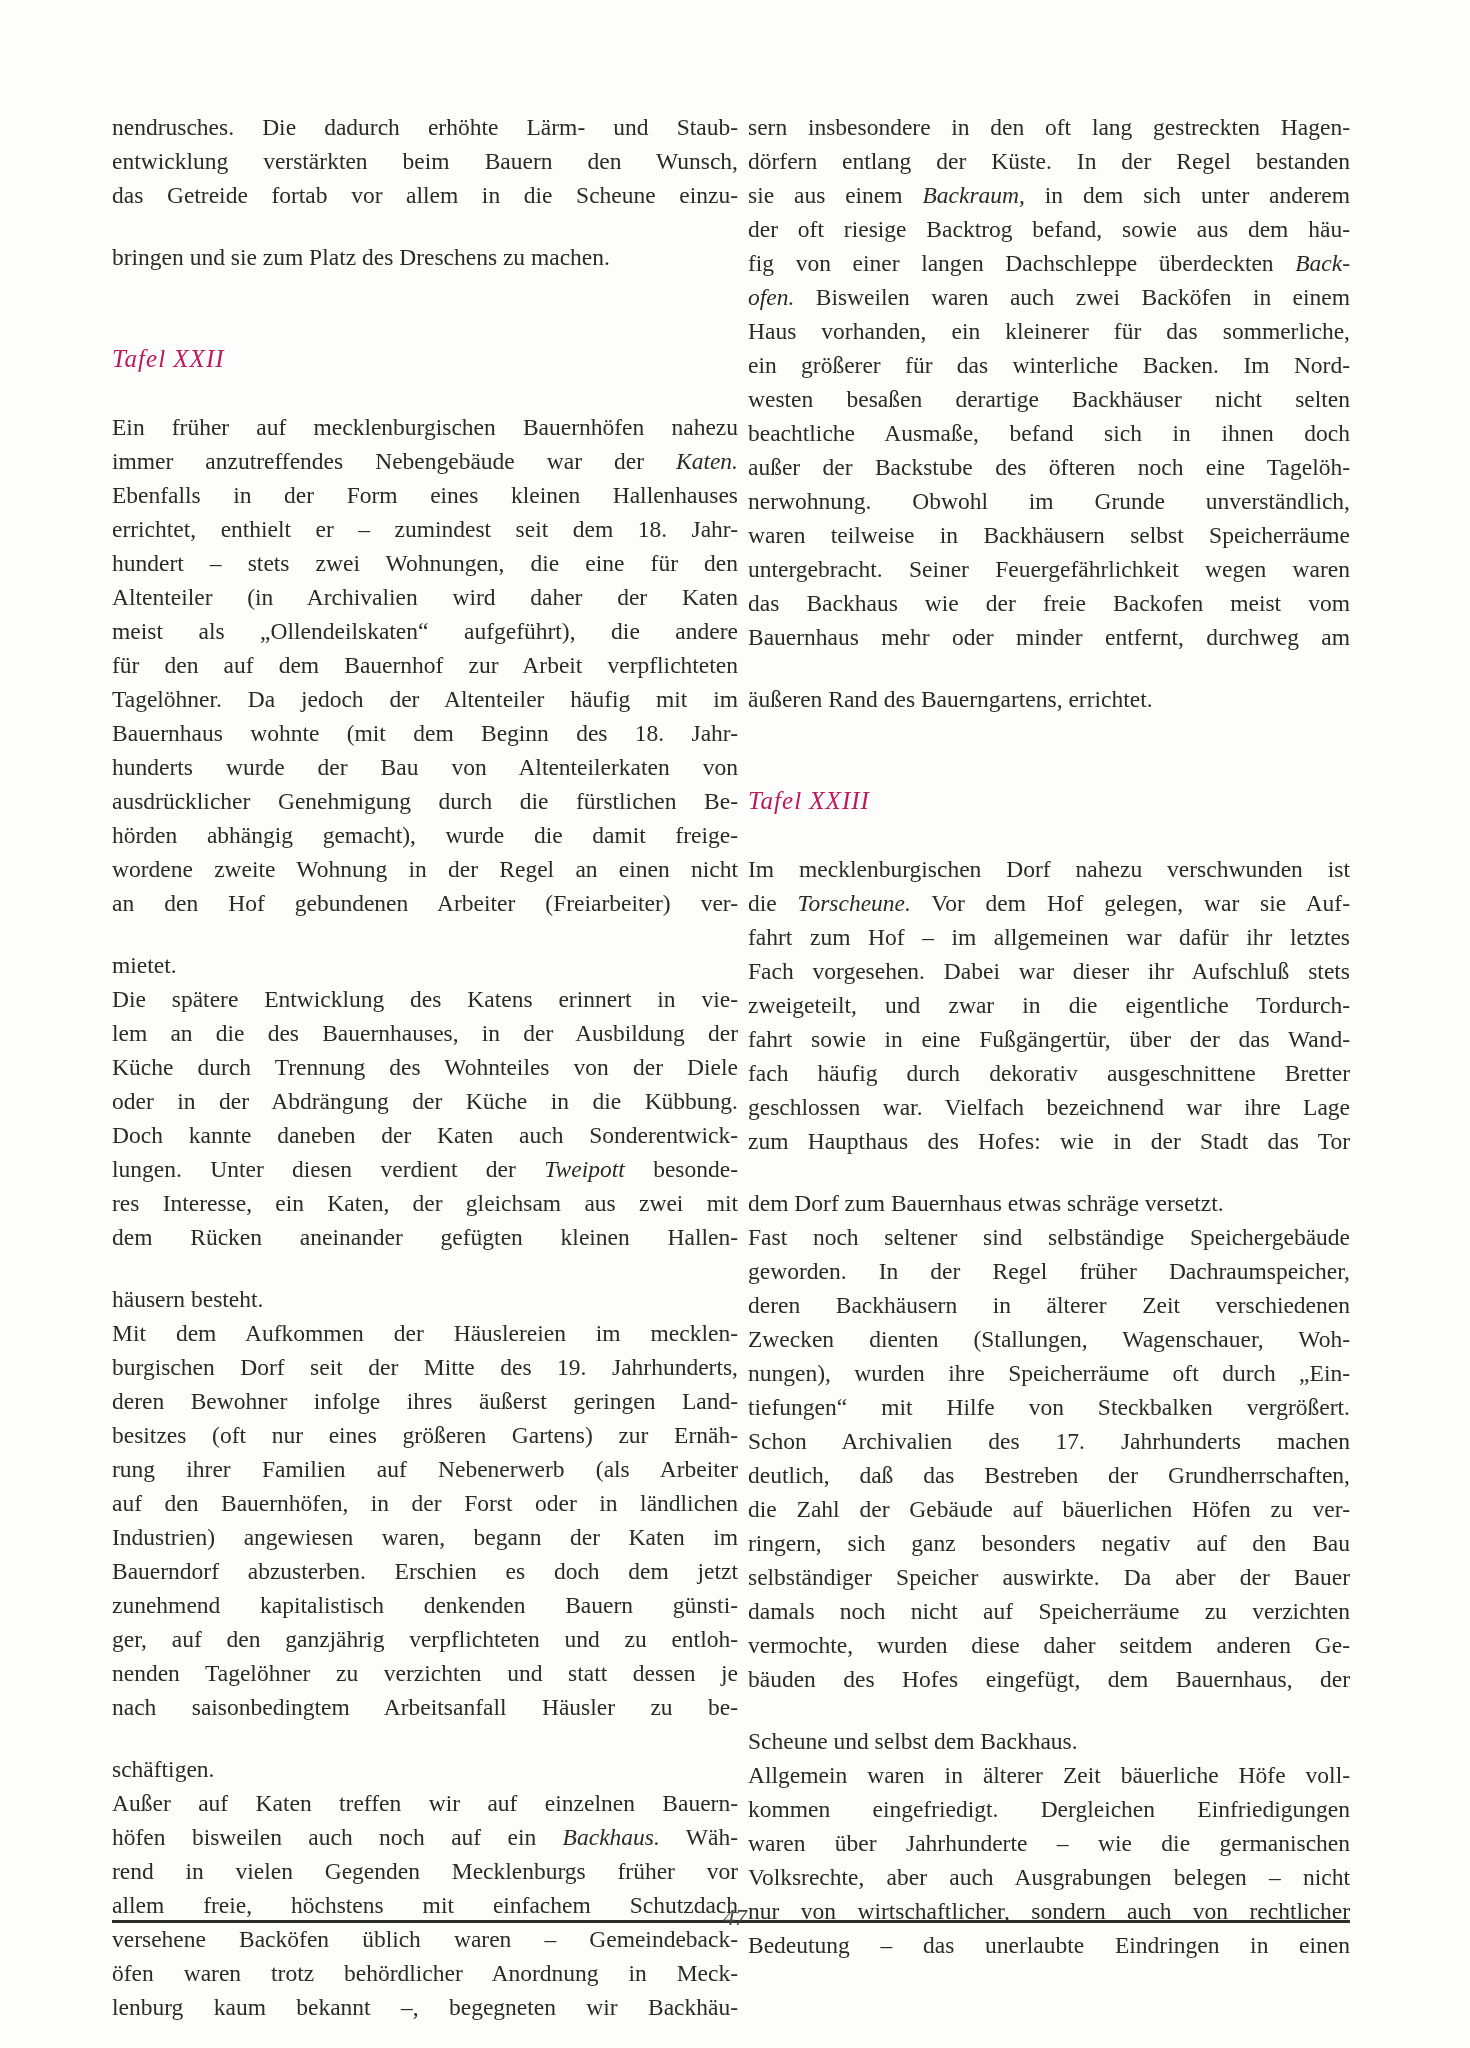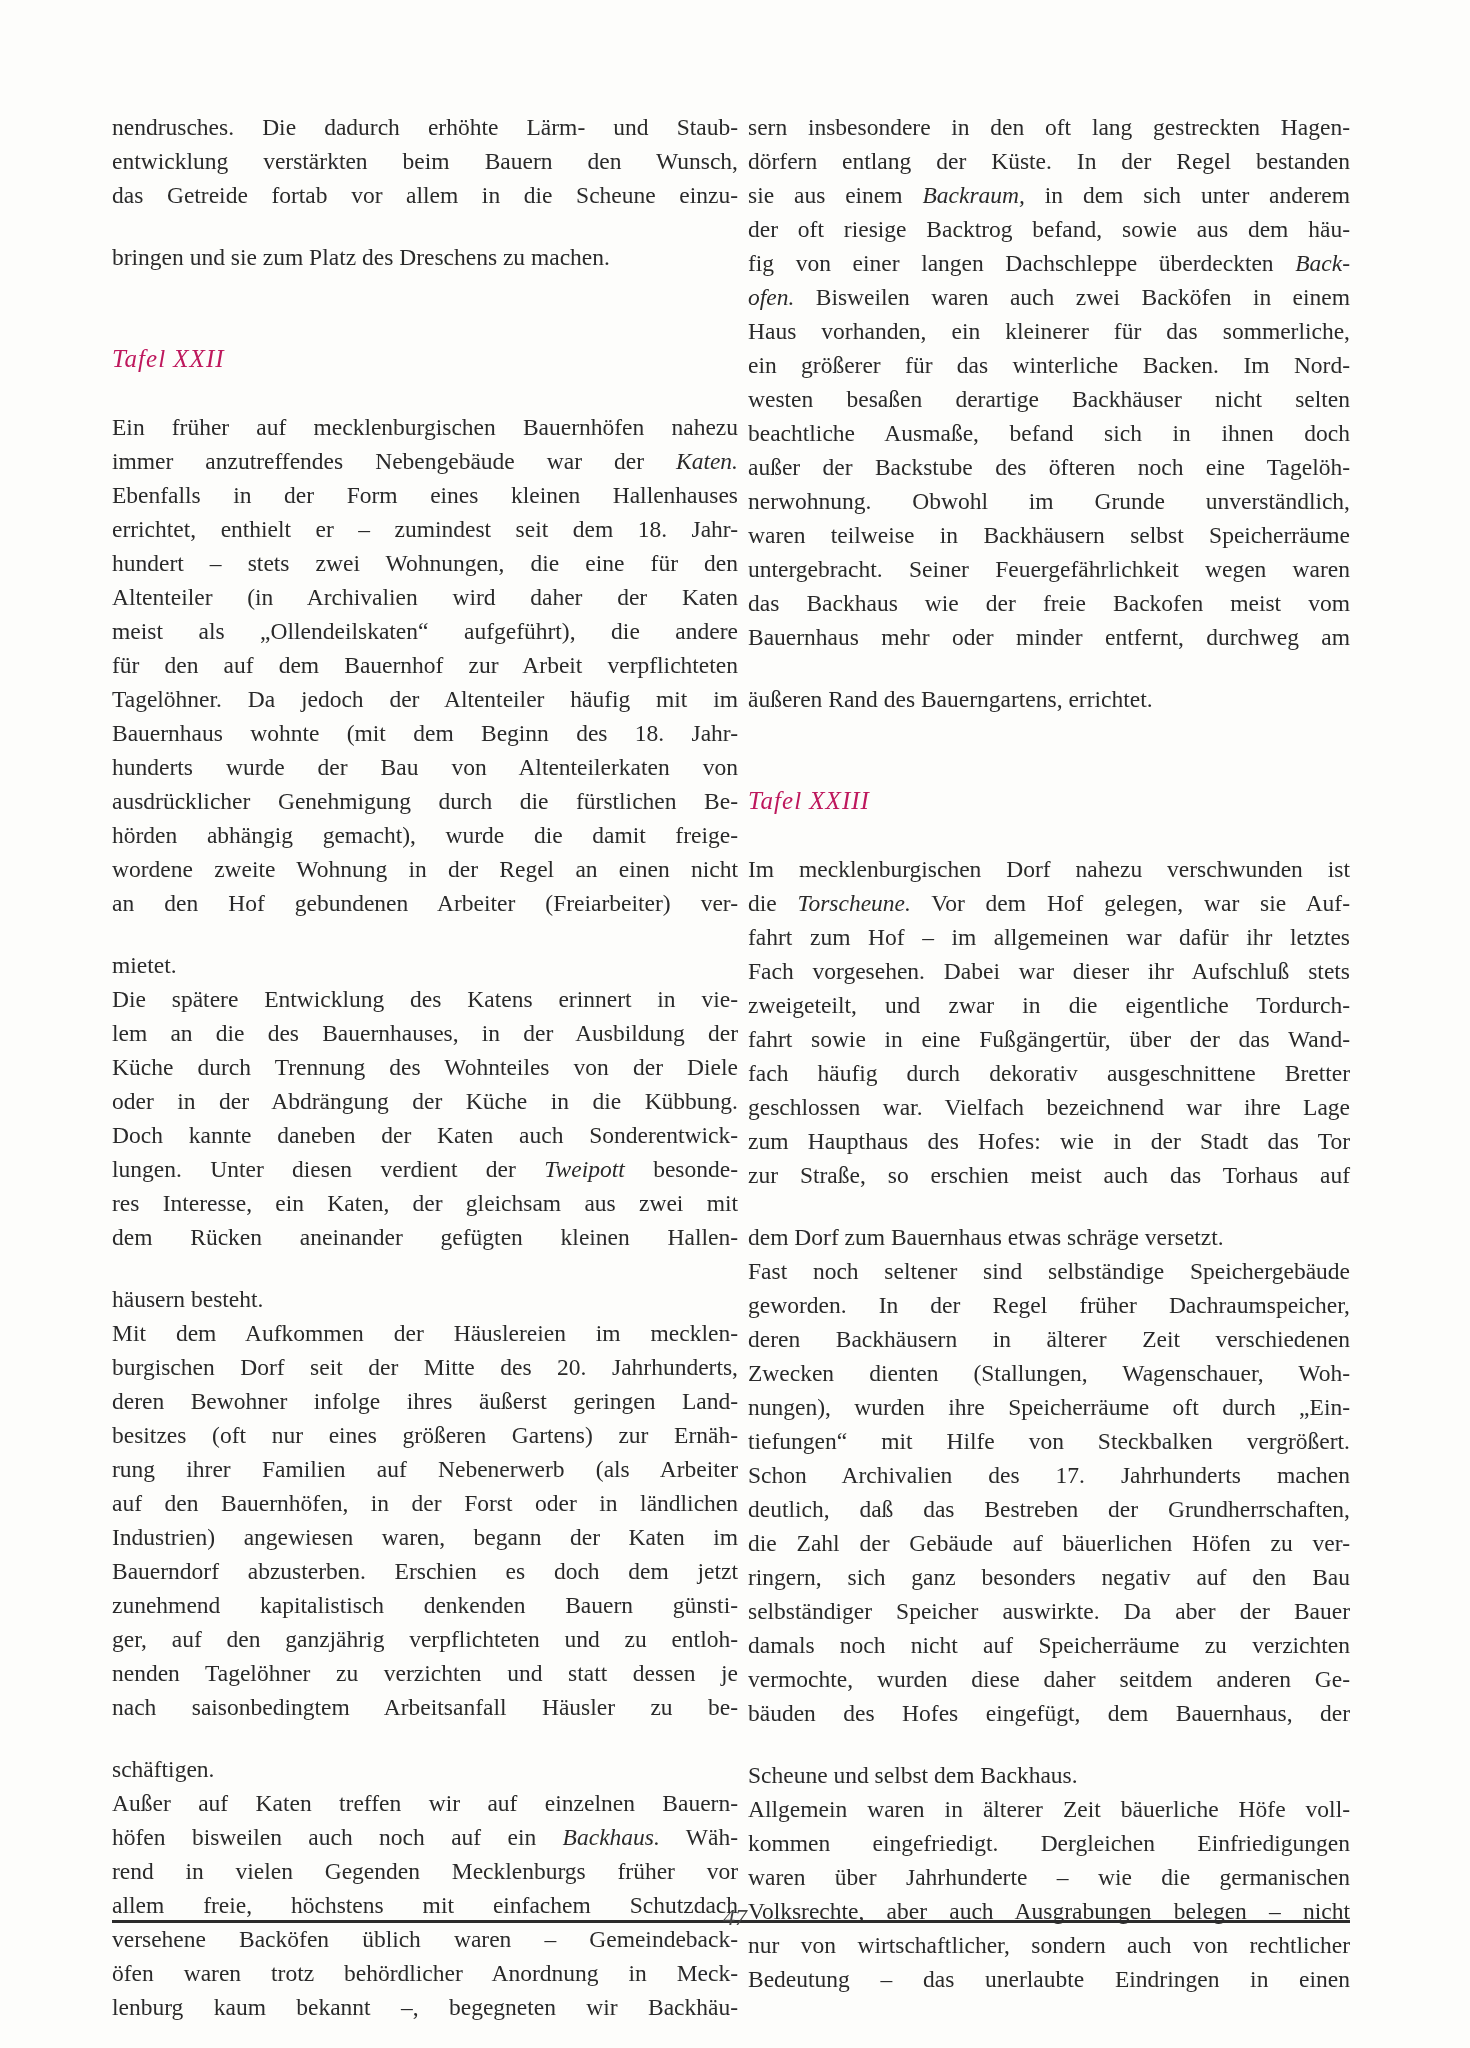--- a/index.html
+++ b/index.html
@@ -87,21 +87,21 @@
       <span class="line"><span>Die spätere Entwicklung des Katens erinnert in vie-</span></span>
       <span class="line"><span>lem an die des Bauernhauses, in der Ausbildung der</span></span>
       <span class="line"><span>Küche durch Trennung des Wohnteiles von der Diele</span></span>
       <span class="line"><span>oder in der Abdrängung der Küche in die Kübbung.</span></span>
       <span class="line"><span>Doch kannte daneben der Katen auch Sonderentwick-</span></span>
       <span class="line"><span>lungen. Unter diesen verdient der </span><em>Tweipott</em><span> besonde-</span></span>
       <span class="line"><span>res Interesse, ein Katen, der gleichsam aus zwei mit</span></span>
       <span class="line"><span>dem Rücken aneinander gefügten kleinen Hallen-</span></span>
       <span class="line last"><span>häusern besteht.</span></span>
       <span class="line"><span>Mit dem Aufkommen der Häuslereien im mecklen-</span></span>
-      <span class="line"><span>burgischen Dorf seit der Mitte des 20. Jahrhunderts,</span></span>
+      <span class="line"><span>burgischen Dorf seit der Mitte des 19. Jahrhunderts,</span></span>
       <span class="line"><span>deren Bewohner infolge ihres äußerst geringen Land-</span></span>
       <span class="line"><span>besitzes (oft nur eines größeren Gartens) zur Ernäh-</span></span>
       <span class="line"><span>rung ihrer Familien auf Nebenerwerb (als Arbeiter</span></span>
       <span class="line"><span>auf den Bauernhöfen, in der Forst oder in ländlichen</span></span>
       <span class="line"><span>Industrien) angewiesen waren, begann der Katen im</span></span>
       <span class="line"><span>Bauerndorf abzusterben. Erschien es doch dem jetzt</span></span>
       <span class="line"><span>zunehmend kapitalistisch denkenden Bauern günsti-</span></span>
       <span class="line"><span>ger, auf den ganzjährig verpflichteten und zu entloh-</span></span>
       <span class="line"><span>nenden Tagelöhner zu verzichten und statt dessen je</span></span>
       <span class="line"><span>nach saisonbedingtem Arbeitsanfall Häusler zu be-</span></span>
@@ -137,21 +137,20 @@
       <span class="spacer" style="height: 34px;"></span>
       <span class="line"><span>Im mecklenburgischen Dorf nahezu verschwunden ist</span></span>
       <span class="line"><span>die </span><em>Torscheune.</em><span> Vor dem Hof gelegen, war sie Auf-</span></span>
       <span class="line"><span>fahrt zum Hof – im allgemeinen war dafür ihr letztes</span></span>
       <span class="line"><span>Fach vorgesehen. Dabei war dieser ihr Aufschluß stets</span></span>
       <span class="line"><span>zweigeteilt, und zwar in die eigentliche Tordurch-</span></span>
       <span class="line"><span>fahrt sowie in eine Fußgängertür, über der das Wand-</span></span>
       <span class="line"><span>fach häufig durch dekorativ ausgeschnittene Bretter</span></span>
       <span class="line"><span>geschlossen war. Vielfach bezeichnend war ihre Lage</span></span>
       <span class="line"><span>zum Haupthaus des Hofes: wie in der Stadt das Tor</span></span>
-      <span class="line"><span>zur Straße, so erschien meist auch das Torhaus auf</span></span>
       <span class="line last"><span>dem Dorf zum Bauernhaus etwas schräge versetzt.</span></span>
       <span class="line"><span>Fast noch seltener sind selbständige Speichergebäude</span></span>
       <span class="line"><span>geworden. In der Regel früher Dachraumspeicher,</span></span>
       <span class="line"><span>deren Backhäusern in älterer Zeit verschiedenen</span></span>
       <span class="line"><span>Zwecken dienten (Stallungen, Wagenschauer, Woh-</span></span>
       <span class="line"><span>nungen), wurden ihre Speicherräume oft durch „Ein-</span></span>
       <span class="line"><span>tiefungen“ mit Hilfe von Steckbalken vergrößert.</span></span>
       <span class="line"><span>Schon Archivalien des 17. Jahrhunderts machen</span></span>
       <span class="line"><span>deutlich, daß das Bestreben der Grundherrschaften,</span></span>
       <span class="line"><span>die Zahl der Gebäude auf bäuerlichen Höfen zu ver-</span></span>

